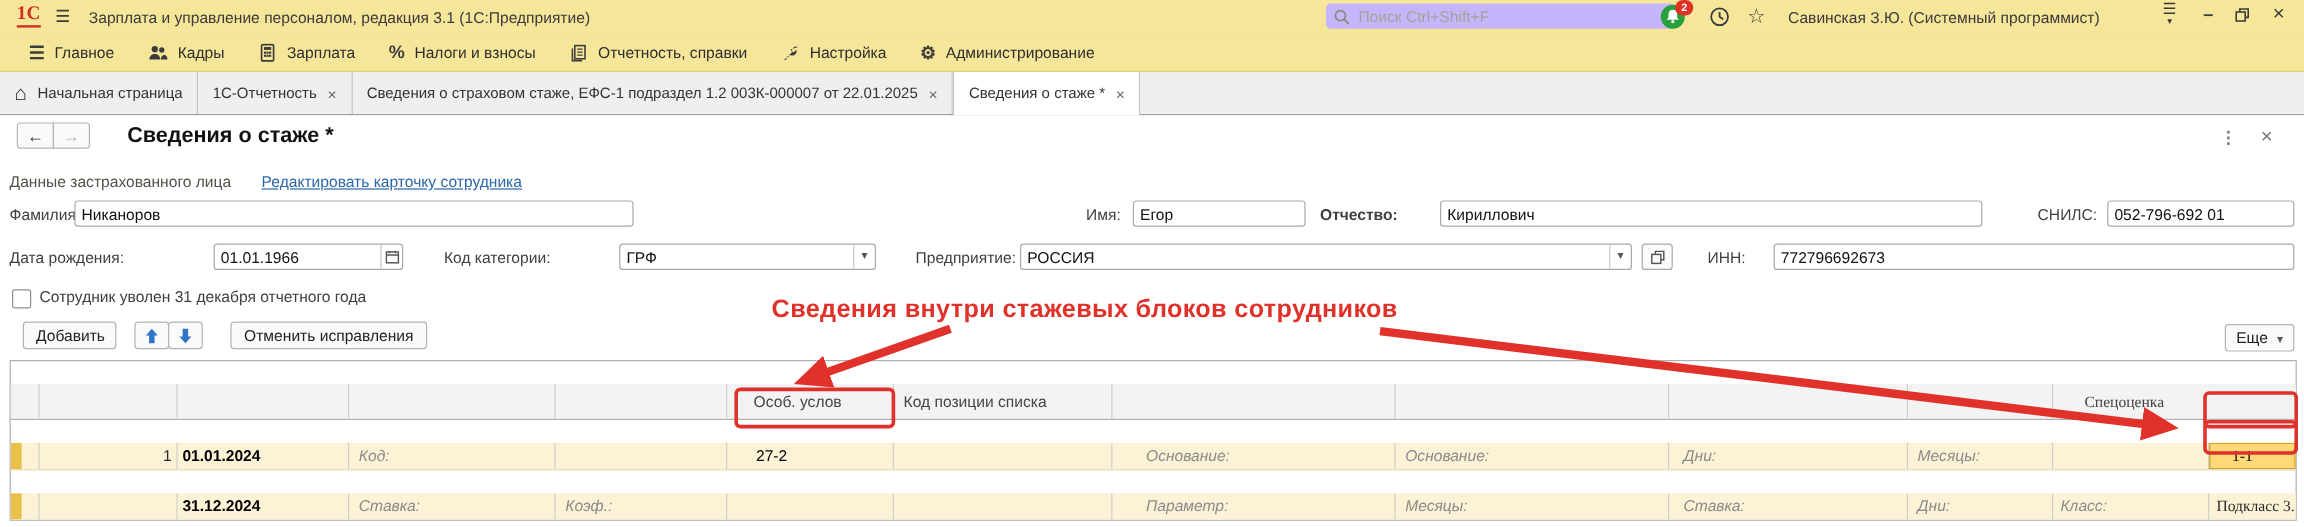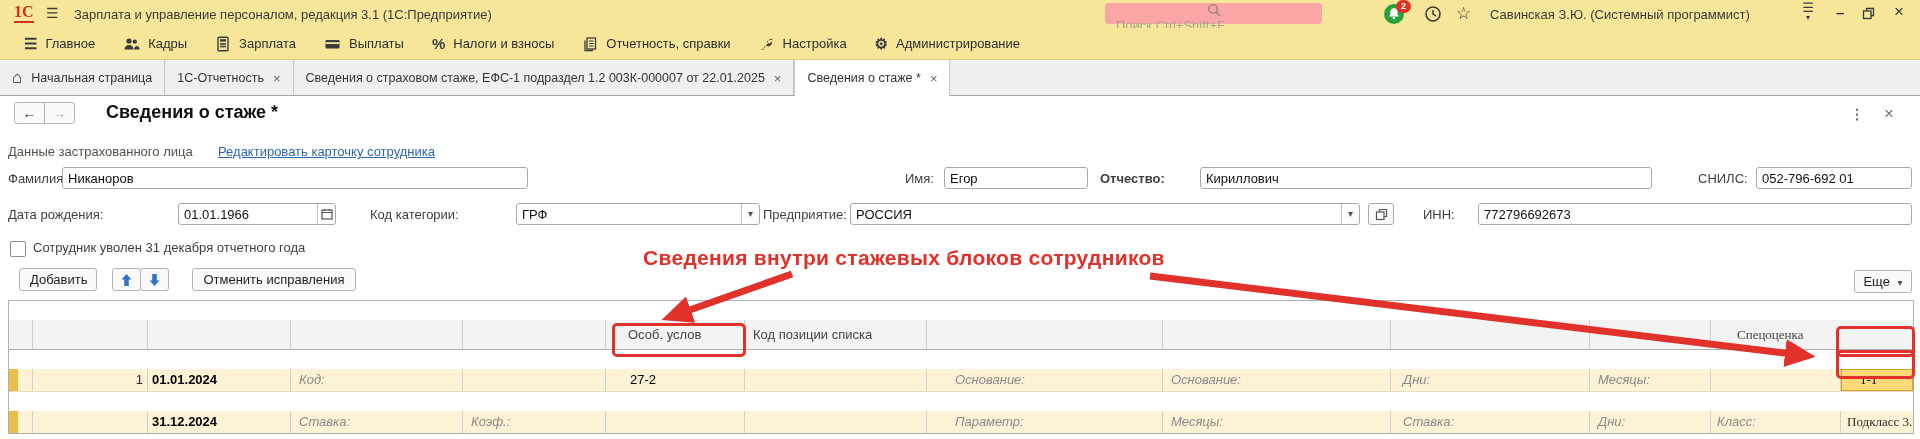--- a/index.html
+++ b/index.html
@@ -3,21 +3,21 @@
 <meta charset="utf-8">
 <style>
   html,body{margin:0;padding:0;background:#fff;}
   #screen{position:relative;width:1920px;height:439px;overflow:hidden;
           font-family:"Liberation Sans",sans-serif;font-size:13px;color:#2b2b2b;background:#fff;}
   
   #titlebar{position:absolute;left:0;top:0;width:1920px;height:28px;background:#f6e69a;border-bottom:1px solid #eadc8e;}
   .logo-1c{position:absolute;left:14px;top:3px;color:#cf2e21;font-weight:bold;font-size:16px;font-family:"Liberation Serif",serif;border-bottom:2px solid #cf2e21;line-height:18px;}
   .tb-burger{position:absolute;left:46px;top:5px;font-size:14px;color:#3a3a3a;}
   .app-title{position:absolute;left:74px;top:7px;color:#3a3a3a;}
-  .search-box{position:absolute;left:1105px;top:3px;width:217px;height:21px;background:#fca5a5;border-radius:4px;display:flex;align-items:center;padding:0 6px;box-sizing:border-box;flex-direction:column;}
+  .search-box{position:absolute;left:1105px;top:3px;width:291px;height:21px;background:#c4b5fd;border-radius:4px;display:flex;align-items:center;padding:0 6px;box-sizing:border-box;}
   .search-box input{border:none;outline:none;background:transparent;font-family:"Liberation Sans",sans-serif;font-size:13px;color:#555;width:200px;margin-left:5px;}
   .search-box input::placeholder{color:#a9a294;}
   .bell-wrap{position:absolute;left:1383px;top:2px;width:26px;height:25px;}
   .badge{position:absolute;left:13px;top:-2px;min-width:13px;height:13px;background:#e03127;color:#fff;font-size:9px;font-weight:bold;border-radius:7px;text-align:center;line-height:13px;padding:0 1px;}
   .tb-ico{position:absolute;top:5px;color:#3a3a3a;}
   .user-name{position:absolute;left:1490px;top:7px;color:#3a3a3a;}
   .win-menu{position:absolute;left:1795px;top:3px;width:26px;text-align:center;color:#3a3a3a;line-height:10px;}
   .win-menu .ch{font-size:8px;color:#3a3a3a;}
   .win-btn{position:absolute;top:4px;color:#3a3a3a;font-size:15px;}
   
@@ -147,29 +147,20 @@
             <rect x="7.1" y="7" width="1.8" height="1.8" fill="#3c3c3c"></rect>
             <rect x="9.2" y="7" width="1.8" height="1.8" fill="#3c3c3c"></rect>
             <rect x="5" y="9.6" width="1.8" height="1.8" fill="#3c3c3c"></rect>
             <rect x="7.1" y="9.6" width="1.8" height="1.8" fill="#3c3c3c"></rect>
             <rect x="9.2" y="9.6" width="1.8" height="1.8" fill="#3c3c3c"></rect>
           </svg>
         </span>
       <span>Зарплата</span>
     </div>
     <div class="menu-item">
-      <span style="display:flex;">
-          <svg width="17" height="16" viewBox="0 0 17 16">
-            <rect x="1.5" y="4" width="14" height="8.6" rx="1" fill="#3c3c3c"></rect>
-            <rect x="1.5" y="6.2" width="14" height="1.8" fill="#f6e69a"></rect>
-          </svg>
-        </span>
-      <span>Выплаты</span>
-    </div>
-    <div class="menu-item">
       <span class="mi-glyph">%</span>
       <span>Налоги и взносы</span>
     </div>
     <div class="menu-item">
       <span style="display:flex;">
           <svg width="16" height="16" viewBox="0 0 16 16">
             <rect x="5" y="2" width="8.5" height="11" fill="none" stroke="#3c3c3c" stroke-width="1.3"></rect>
             <path d="M3 4.5v10h8" fill="none" stroke="#3c3c3c" stroke-width="1.3"></path>
             <path d="M7 5h4.5M7 7.5h4.5M7 10h4.5" stroke="#3c3c3c" stroke-width="1.1"></path>
           </svg>
@@ -241,21 +232,21 @@
     <div class="finput" style="left:178px;top:107px;width:158px;">
       <input value="01.01.1966" style="">
       <span class="dd-btn" style="display:flex;align-items:center;justify-content:center;">
         <svg width="12" height="12" viewBox="0 0 12 12">
             <rect x="1" y="2" width="10" height="9" fill="none" stroke="#555" stroke-width="1.2"></rect>
             <path d="M1 4.5h10M3.5 1v2M8.5 1v2" stroke="#555" stroke-width="1.2"></path>
           </svg>
       </span>
     </div>
     <span class="flabel" style="left:370px;top:111px;">Код категории:</span>
-    <div class="finput" style="left:516px;top:107px;width:244px;">
+    <div class="finput" style="left:516px;top:107px;width:214px;">
       <input value="ГРФ" style="">
       <span class="dd-btn">▾</span>
     </div>
     <span class="flabel" style="left:763px;top:111px;">Предприятие:</span>
     <div class="finput" style="left:850px;top:107px;width:510px;">
       <input value="РОССИЯ" style="">
       <span class="dd-btn">▾</span>
     </div>
     <span class="sq-btn" style="left:1368px;top:107px;width:26px;">
       <svg width="13" height="13" viewBox="0 0 13 13">

